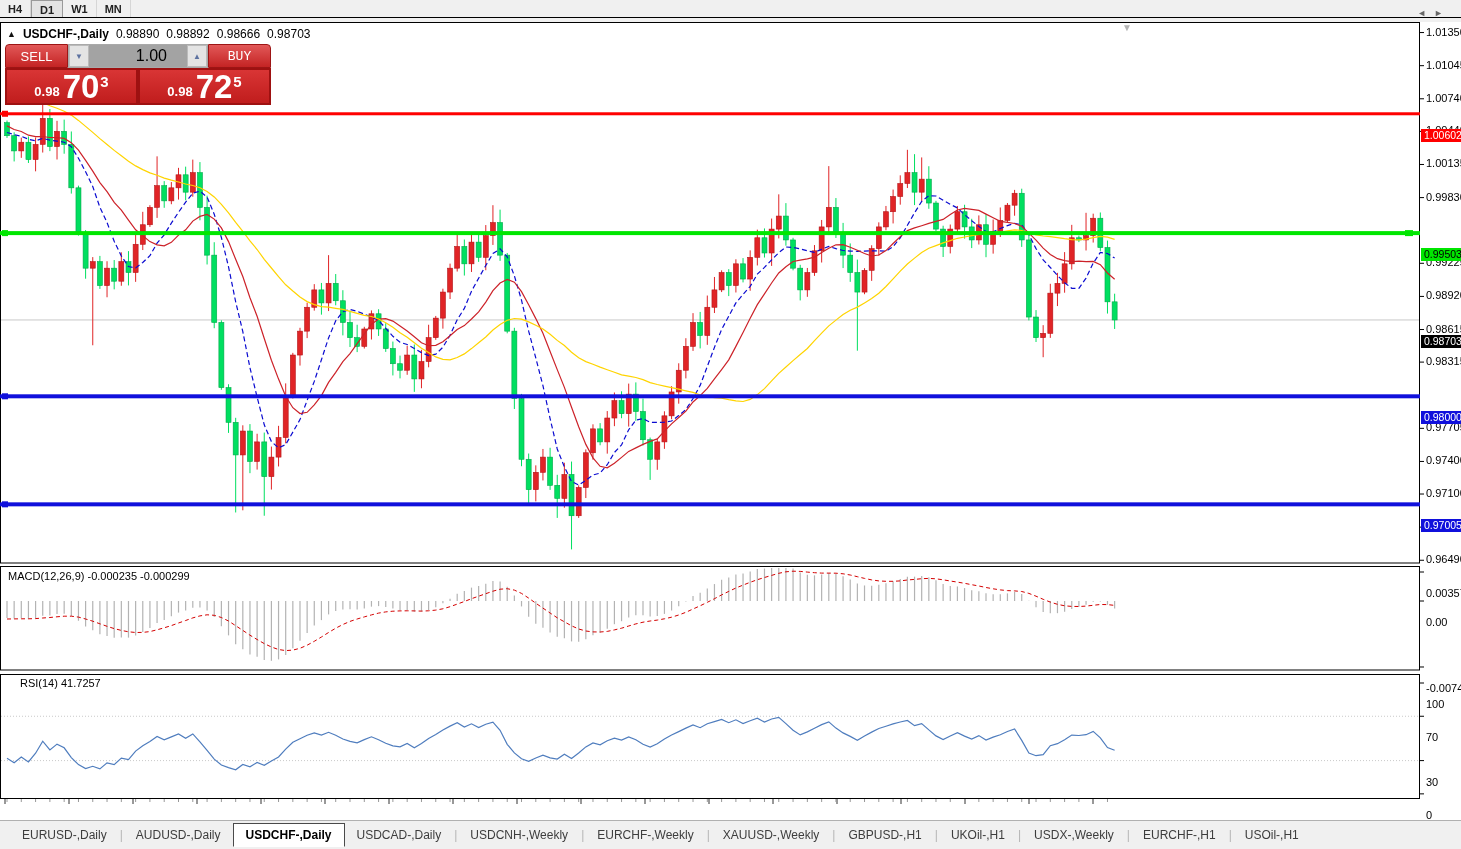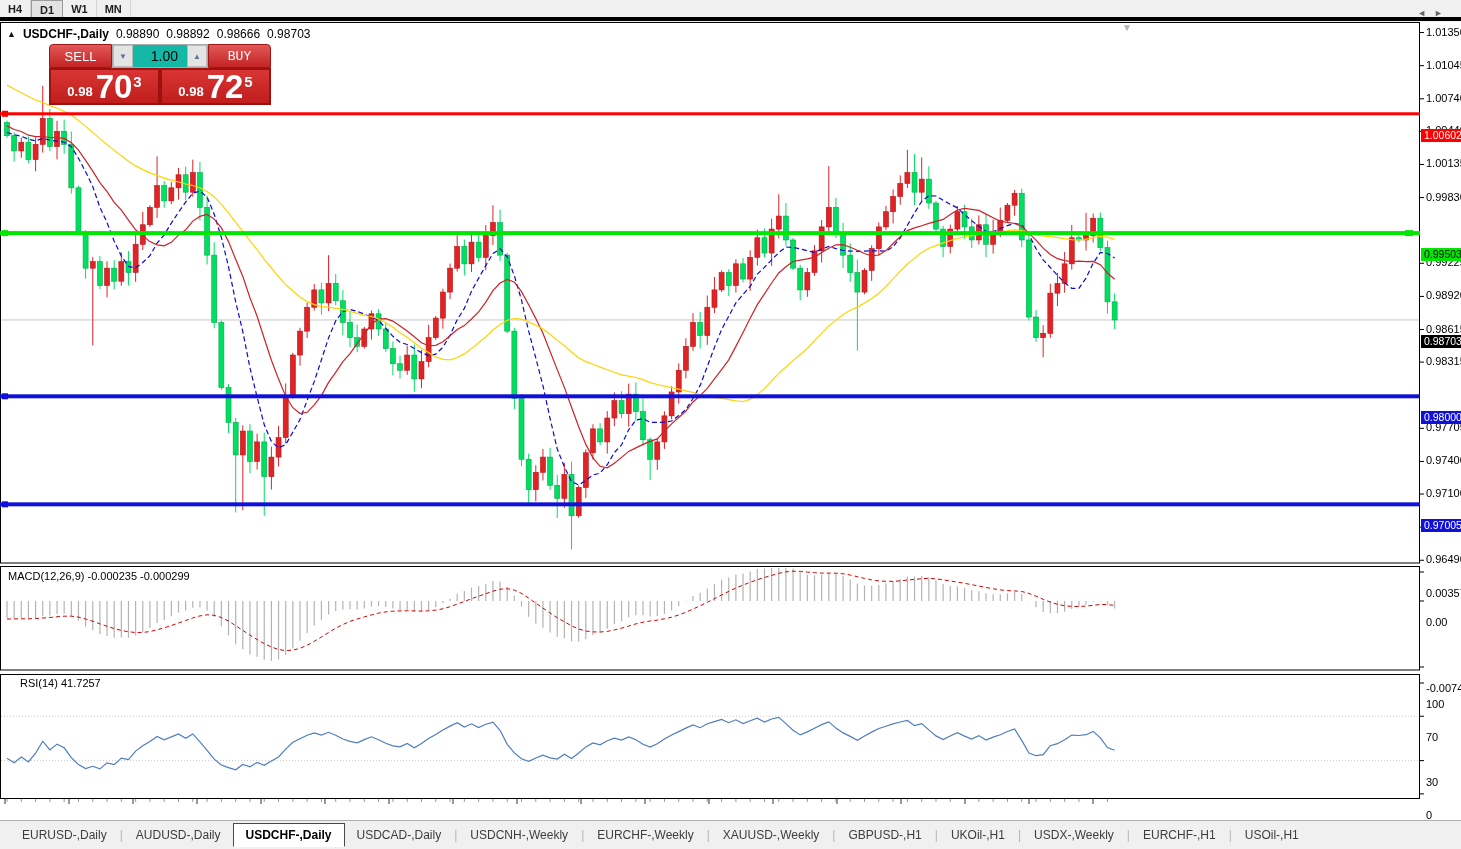--- a/index.html
+++ b/index.html
@@ -1,44 +1,44 @@
 <!DOCTYPE html>
 <html><head>
 <meta charset="utf-8">
 <style>
   html,body{margin:0;padding:0;width:1461px;height:849px;overflow:hidden;
     background:#ffffff;font-family:"Liberation Sans",sans-serif;}
   
   .toolbar{position:absolute;left:0;top:0;width:1461px;height:17px;background:#f0f0f0;
-    border-bottom:4px solid #000000;display:flex;align-items:stretch;z-index:30;}
+    border-bottom:1px solid #000000;display:flex;align-items:stretch;z-index:30;}
   .tfbtn{padding:1px 8px 0 8px;font-size:11px;font-weight:bold;color:#222;
     border-right:1px solid #d6d6d6;display:flex;align-items:center;cursor:default;}
   .tfbtn.active{background:#e3e3e3;border:1px solid #9a9a9a;border-bottom:none;}
   .topgap{position:absolute;left:0;top:18px;width:1461px;height:4px;background:#f0f0f0;z-index:29;}
   
   #chartwin{position:absolute;left:0;top:22px;width:1461px;height:827px;background:#fff;}
   svg#cv{position:absolute;left:0;top:0;z-index:1;}
   .overlay{position:absolute;z-index:5;}
   
   #titlerow{left:7px;top:5px;font-size:12px;color:#000;display:flex;gap:7px;align-items:center;}
   #titlerow .tri{font-size:9px;color:#111;}
   #titlerow .sym{font-weight:bold;}
   
-  #tpanel{left:5px;top:22px;width:222px;z-index:6;margin-left:44px;}
+  #tpanel{left:5px;top:22px;width:266px;z-index:6;}
   #tpanel .row1{display:flex;height:24px;}
   .tradebtn{flex:0 0 61px;background:linear-gradient(#e25858,#c42424);color:#fff;
     font-size:13px;display:flex;align-items:center;justify-content:center;
     border:1px solid #9d1515;}
   .tradebtn.sell{border-radius:4px 0 0 0;}
   .tradebtn.buy{border-radius:0 4px 0 0;font-family:Liberation Mono, monospace;}
   .volgrp{flex:1;display:flex;background:#e9e9e9;border:1px solid #a9a9a9;}
   .spinbtn{width:18px;display:flex;align-items:center;justify-content:center;
     background:#e4e4e4;color:#5d72a0;font-size:8px;border:1px solid #bbb;}
-  .volfield{flex:1;border:none;background:#14b8a6;font-size:14px;text-align:right;
-    padding-right:9px;font-family:"Liberation Sans",sans-serif;color:#000;width:40px;}
+  .volfield{flex:1;border:none;background:#a3a3a3;font-size:16px;text-align:right;
+    padding-right:20px;font-family:"Liberation Sans",sans-serif;color:#000;width:40px;}
   #tpanel .row2{display:flex;height:37px;}
   .pricebox{flex:1;background:linear-gradient(#d93535,#c01d1d);border:2px solid #9e1111;
     color:#fff;display:flex;align-items:flex-end;justify-content:center;
     padding-bottom:1px;position:relative;}
   .pb-small{font-size:13px;font-weight:bold;margin-right:3px;margin-bottom:3px;}
   .pb-big{font-size:33px;font-weight:bold;line-height:30px;}
   .pb-sup{font-size:15px;font-weight:bold;position:relative;top:-12px;margin-left:1px;}
   
   .paneLabel{font-size:11px;color:#000;z-index:6;}
   .axis-label{position:absolute;left:1426px;font-size:11px;color:#000;z-index:4;}

